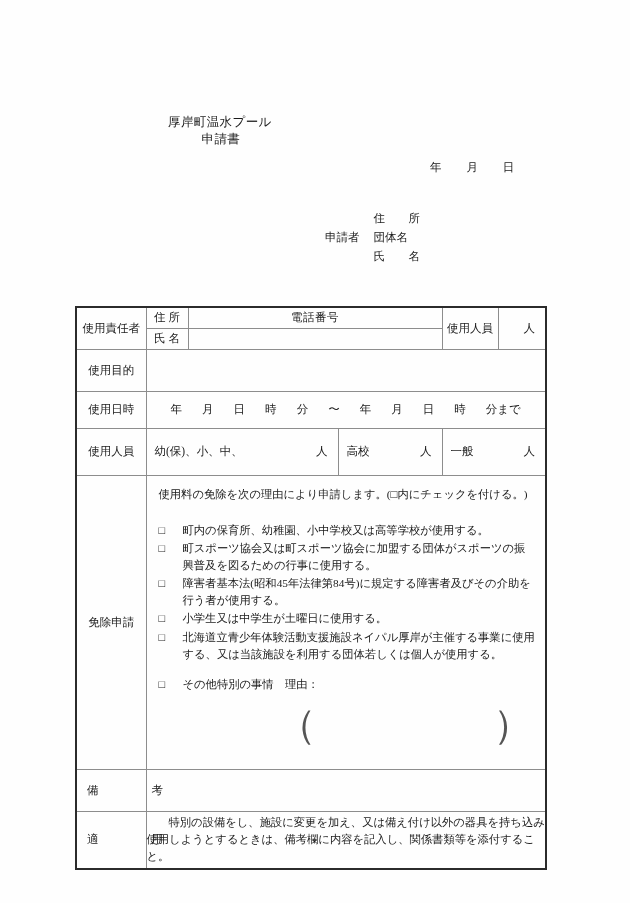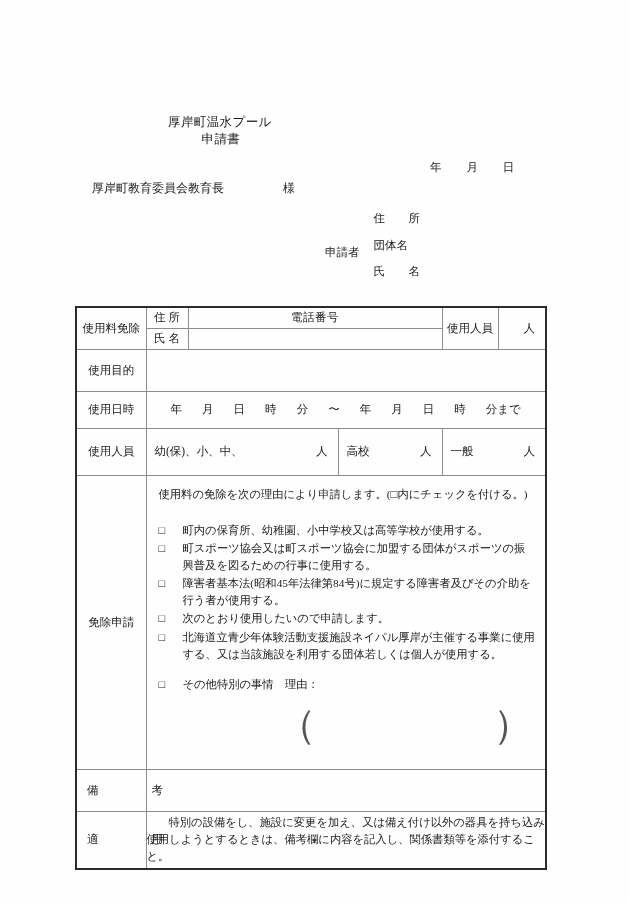--- a/index.html
+++ b/index.html
@@ -87,21 +87,20 @@
     display: grid;
     grid-template-columns: auto auto;
     column-gap: 14px;
     row-gap: 4px;
     align-items: center;
   }
   .applicant .lbl {
     grid-column: 1;
     grid-row: 2;
     white-space: nowrap;
-    margin-top: 15px;
   }
   .applicant .f1 { grid-column: 2; grid-row: 1; letter-spacing: 6px; white-space: nowrap; }
   .applicant .f2 { grid-column: 2; grid-row: 2; white-space: nowrap; }
   .applicant .f3 { grid-column: 2; grid-row: 3; letter-spacing: 6px; white-space: nowrap; }
 
   .intro {
     position: absolute;
     left: 95px;
     top: 280px;
     font-size: 12px;
@@ -234,24 +233,20 @@
     <span class="facility">厚岸町温水プール</span>
     <span class="suffix">申請書</span>
   </div>
 
   <div class="date-line">
     <span>年</span>
     <span>月</span>
     <span>日</span>
   </div>
 
-  <div class="addressee">
-    <span>厚岸町教育委員会教育長</span>
-    <span class="sama">様</span>
-  </div>
 
   <div class="applicant">
     <span class="lbl">申請者</span>
     <span class="f1">住　所</span>
     <span class="f2">団体名</span>
     <span class="f3">氏　名</span>
   </div>
 
 
   <table class="form">
@@ -259,21 +254,21 @@
       <col style="width:70px">
       <col style="width:42px">
       <col style="width:150px">
       <col style="width:56px">
       <col style="width:48px">
       <col style="width:56px">
       <col style="width:48px">
     </colgroup>
     <tbody>
       <tr class="r-resp-sub">
-        <td rowspan="2" class="lbl-cell">使用料免除</td>
+        <td rowspan="2" class="lbl-cell">使用責任者</td>
         <td class="lbl-cell">住 所</td>
         <td colspan="3" class="tel-head">電話番号</td>
         <td rowspan="2" class="lbl-cell">使用人員</td>
         <td rowspan="2" class="count-cell">人</td>
       </tr>
       <tr class="r-resp-sub">
         <td class="lbl-cell">氏 名</td>
         <td colspan="3" class="pad-l"></td>
       </tr>
 
@@ -331,21 +326,21 @@
               <div class="chk-item">
                 <span class="chk-box">□</span>
                 <span class="chk-text">町スポーツ協会又は町スポーツ協会に加盟する団体がスポーツの振興普及を図るための行事に使用する。</span>
               </div>
               <div class="chk-item">
                 <span class="chk-box">□</span>
                 <span class="chk-text">障害者基本法(昭和45年法律第84号)に規定する障害者及びその介助を行う者が使用する。</span>
               </div>
               <div class="chk-item">
                 <span class="chk-box">□</span>
-                <span class="chk-text">次のとおり使用したいので申請します。</span>
+                <span class="chk-text">小学生又は中学生が土曜日に使用する。</span>
               </div>
               <div class="chk-item">
                 <span class="chk-box">□</span>
                 <span class="chk-text">北海道立青少年体験活動支援施設ネイパル厚岸が主催する事業に使用する、又は当該施設を利用する団体若しくは個人が使用する。</span>
               </div>
               <div class="chk-item other">
                 <span class="chk-box">□</span>
                 <span class="chk-text">その他特別の事情　理由：</span>
               </div>
             </div>

